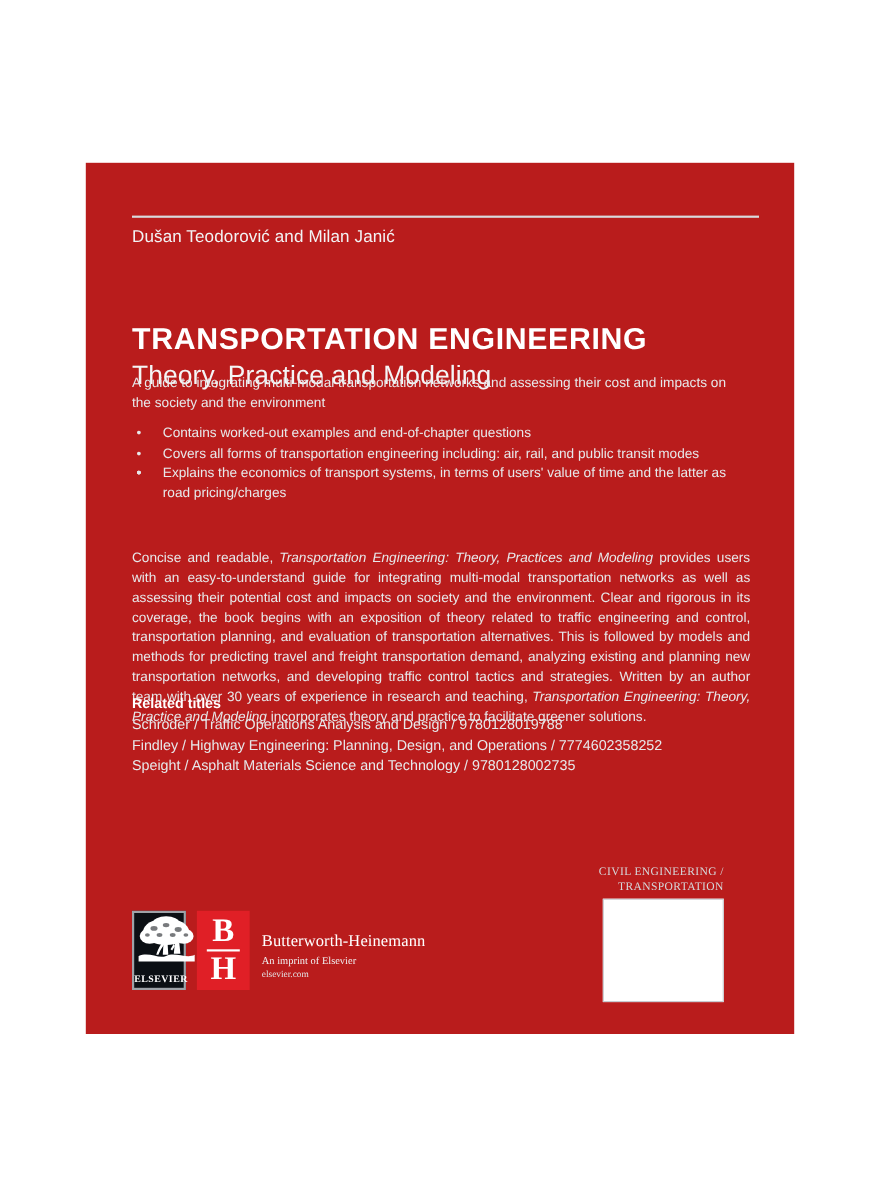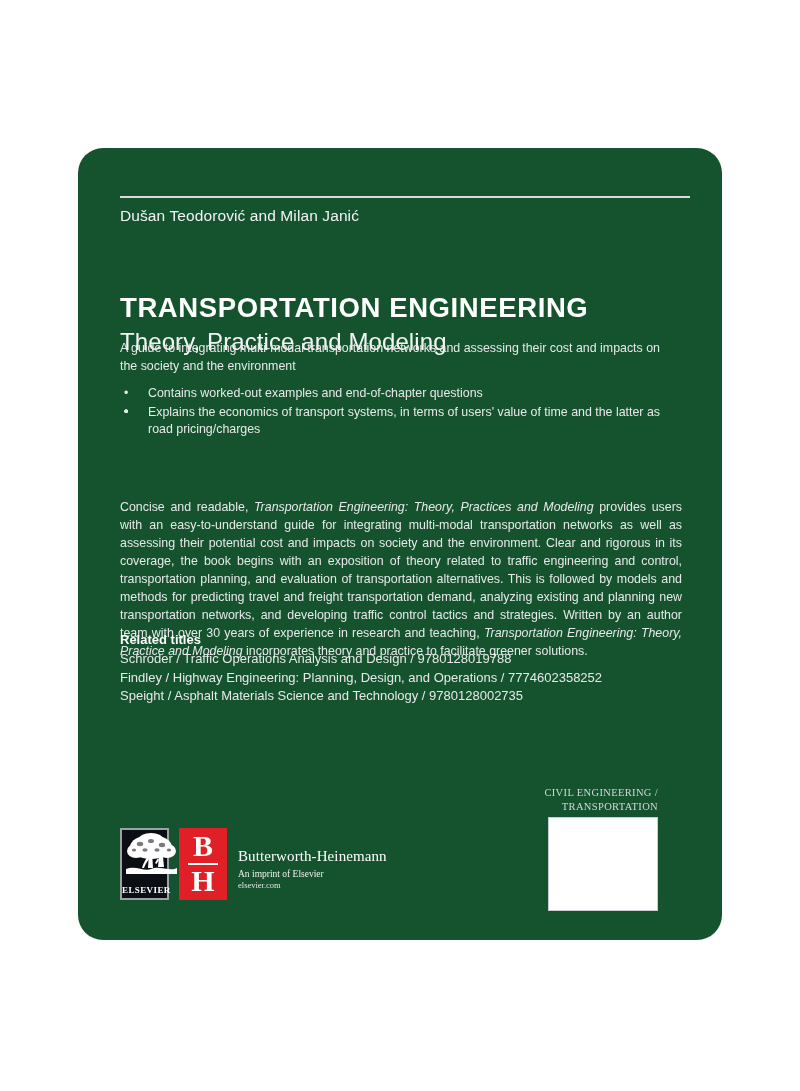--- a/index.html
+++ b/index.html
@@ -15,23 +15,22 @@
     overflow: hidden;
   }
 
   
   #cover {
     position: absolute;
     left: 78px;
     top: 148px;
     width: 644px;
     height: 792px;
-    background: #14532d;
+    background: #b91c1c;
     box-sizing: border-box;
-    border-radius: 25px;
   }
 
   .inner {
     position: absolute;
     left: 42px;
     top: 0;
     width: 570px;
     height: 100%;
   }
 
@@ -273,21 +272,21 @@
 
     <div class="title-block">
       <div class="title-main">TRANSPORTATION ENGINEERING</div>
       <div class="title-sub">Theory, Practice and Modeling</div>
     </div>
 
     <div class="lede">A guide to integrating multi-modal transportation networks and assessing their cost and impacts on the society and the environment</div>
 
     <ul class="bullets">
       <li><span class="dot">•</span><span>Contains worked-out examples and end-of-chapter questions</span></li>
-      <li><span class="dot">•</span></li>
+      <li><span class="dot">•</span><span>Covers all forms of transportation engineering including: air, rail, and public transit modes</span></li>
       <li><span class="dot">•</span></li>
       <li><span class="dot">•</span></li>
       <li><span class="dot">•</span><span>Explains the economics of transport systems, in terms of users' value of time and the latter as road pricing/charges</span></li>
     </ul>
 
     <div class="body-para"><span>Concise and readable, </span><i>Transportation Engineering: Theory, Practices and Modeling</i><span> provides users with an easy-to-understand guide for integrating multi-modal transportation networks as well as assessing their potential cost and impacts on society and the environment. Clear and rigorous in its coverage, the book begins with an exposition of theory related to traffic engineering and control, transportation planning, and evaluation of transportation alternatives. This is followed by models and methods for predicting travel and freight transportation demand, analyzing existing and planning new transportation networks, and developing traffic control tactics and strategies. Written by an author team with over 30 years of experience in research and teaching, </span><i>Transportation Engineering: Theory, Practice and Modeling</i><span> incorporates theory and practice to facilitate greener solutions.</span></div>
 
     <div class="related">
       <div class="rt-head">Related titles</div>
       <div>Schroder / Traffic Operations Analysis and Design / 9780128019788</div>

